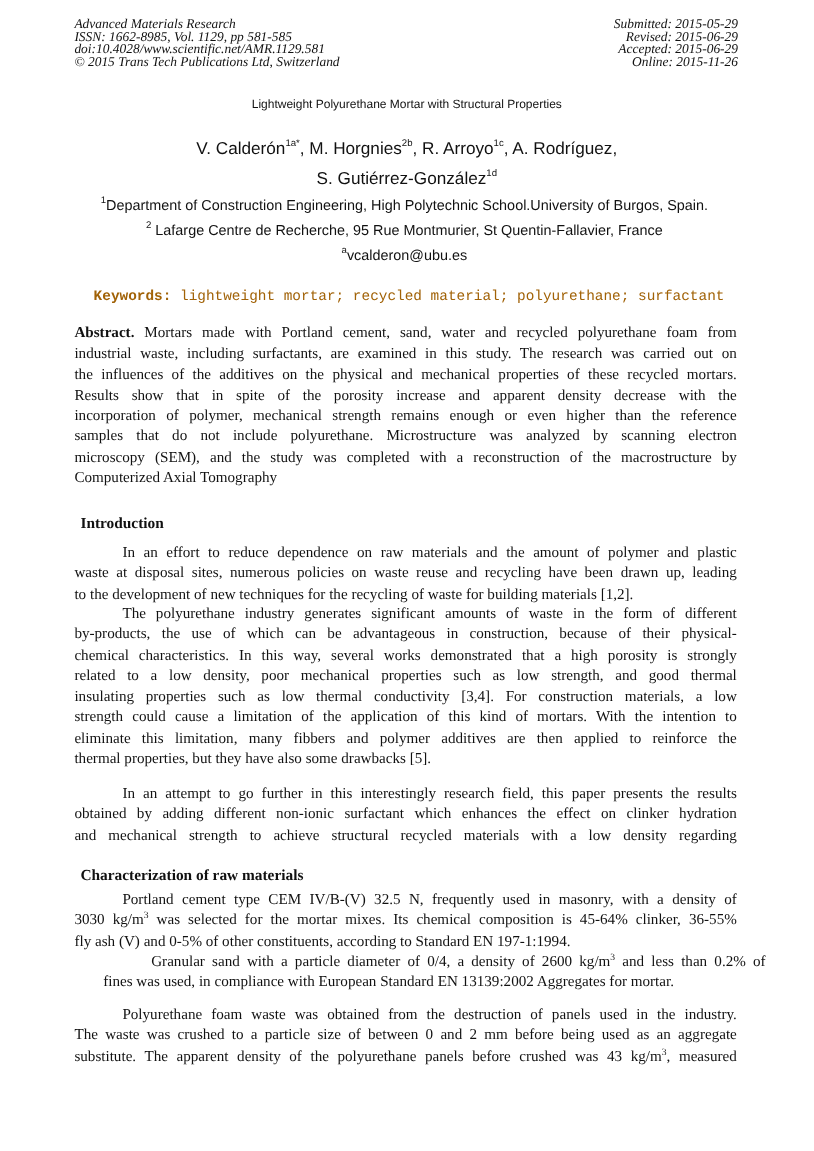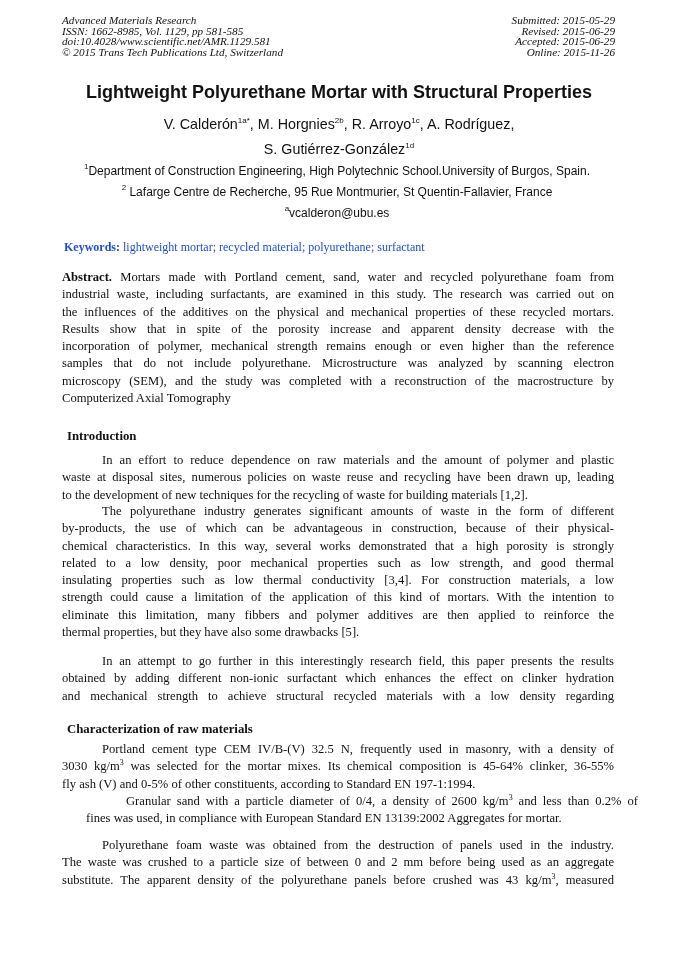--- a/index.html
+++ b/index.html
@@ -1,25 +1,25 @@
 <!DOCTYPE html>
 <html><head>
 <meta charset="utf-8">
 <style>
   html, body { margin: 0; padding: 0; background: #ffffff; }
   body { width: 678px; height: 959px; position: relative; overflow: hidden; color: #111; }
   .hdr { position: absolute; font-family: "Liberation Serif", serif; font-style: italic; font-size: 11.2px; line-height: 10.6px; color: #111; }
   .hdr-left { left: 62px; top: 15px; }
   .hdr-right { right: 63px; top: 15px; text-align: right; }
   .hdr div { white-space: nowrap; }
-  .title { position: absolute; left: 0; width: 678px; top: 82px; text-align: center; font-family: "Liberation Sans", sans-serif; font-weight: bold; font-size: 18px; color: #111; }
+  .title { position: absolute; left: 0; width: 678px; top: 82px; text-align: center; font-family: "Liberation Sans", sans-serif; font-weight: normal; font-size: 10px; color: #111; }
   .authors { position: absolute; left: 0; width: 678px; text-align: center; font-family: "Liberation Sans", sans-serif; font-size: 14.3px; color: #111; line-height: 17px; }
   .authors sup, .aff sup { font-size: 8px; vertical-align: 6px; line-height: 0; }
   .aff { position: absolute; left: 0; width: 674px; text-align: center; font-family: "Liberation Sans", sans-serif; font-size: 12px; color: #111; white-space: nowrap; }
-  .kw { position: absolute; left: 64px; top: 240px; font-family: Liberation Serif, serif; font-size: 12px; color: #1d4ed8; white-space: nowrap; }
+  .kw { position: absolute; left: 78px; top: 240px; font-family: Liberation Mono, monospace; font-size: 12px; color: #a16207; white-space: nowrap; }
   .kw b { font-weight: bold; }
   .para { position: absolute; left: 62px; width: 552px; font-family: "Liberation Serif", serif; font-size: 12.6px; line-height: 17.3px; text-align: justify; color: #111; }
   .para .ln { display: block; text-align: justify; text-align-last: justify; white-space: nowrap; height: 17.3px; }
   .para .ln.last { text-align-last: left; }
   .para .ln.ind { padding-left: 40px; }
   .para b { font-weight: bold; }
   .para sup { font-size: 8px; vertical-align: 5px; line-height: 0; }
   .sec { position: absolute; left: 67px; font-family: "Liberation Serif", serif; font-weight: bold; font-size: 12.8px; color: #111; white-space: nowrap; }
 </style>
 </head>

